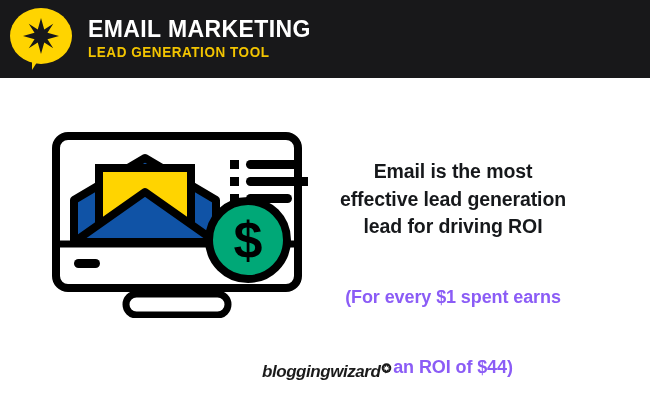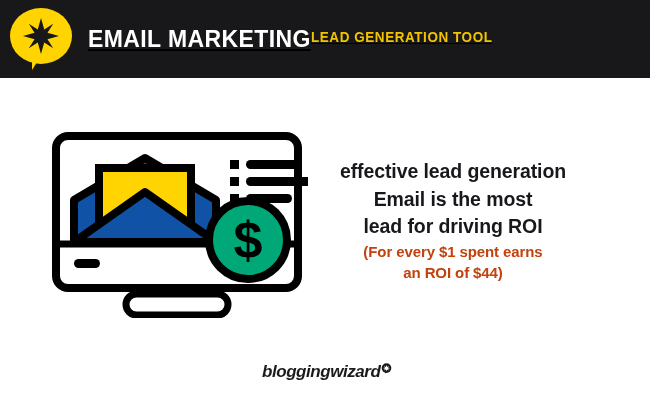--- a/index.html
+++ b/index.html
@@ -57,23 +57,22 @@
   .logo-star {
     position: absolute;
     left: 13px;
     top: 10px;
     width: 36px;
     height: 36px;
   }
   .header-text {
     margin-left: 16px;
     display: flex;
-    flex-direction: row;
+    flex-direction: column;
     justify-content: center;
-    text-decoration: underline;
   }
   .header-title {
     color: #ffffff;
     font-size: 23px;
     font-weight: bold;
     letter-spacing: 0.4px;
     line-height: 1.05;
     white-space: nowrap;
   }
   .header-subtitle {
@@ -106,25 +105,26 @@
     text-align: center;
   }
   .headline {
     color: #16181b;
     font-size: 19.5px;
     font-weight: bold;
     line-height: 1.42;
     letter-spacing: -0.1px;
   }
   .subline {
-    color: #c2410c;
-    font-size: 15px;
+    color: #8b5cf6;
+    font-size: 18px;
     font-weight: bold;
     line-height: 1.42;
     letter-spacing: -0.1px;
+    margin-top: 44px;
   }
 
   
   .brand {
     position: absolute;
     left: 262px;
     top: 363px;
     display: flex;
     align-items: flex-start;
     font-style: italic;
@@ -200,22 +200,22 @@
     </g>
 
     <g>
       <circle cx="196" cy="108" r="39" fill="#00a877" stroke="#000000" stroke-width="8"></circle>
       <text x="196" y="126" font-family="'Liberation Sans', sans-serif" font-size="52" font-weight="bold" fill="#000000" text-anchor="middle">$</text>
     </g>
 
   </svg>
 
   <div class="copy-block">
+    <div class="headline">Email is the most</div>
     <div class="headline">effective lead generation</div>
-    <div class="headline">Email is the most</div>
     <div class="headline">lead for driving ROI</div>
     <div class="subline">(For every $1 spent earns</div>
     <div class="subline">an ROI of $44)</div>
   </div>
 
   <div class="brand">
     <span class="brand-name">bloggingwizard</span>
     <span class="brand-badge">
       <svg viewBox="0 0 100 100" width="11" height="11">
         <circle cx="50" cy="46" r="44" fill="#1b1b1b"></circle>

